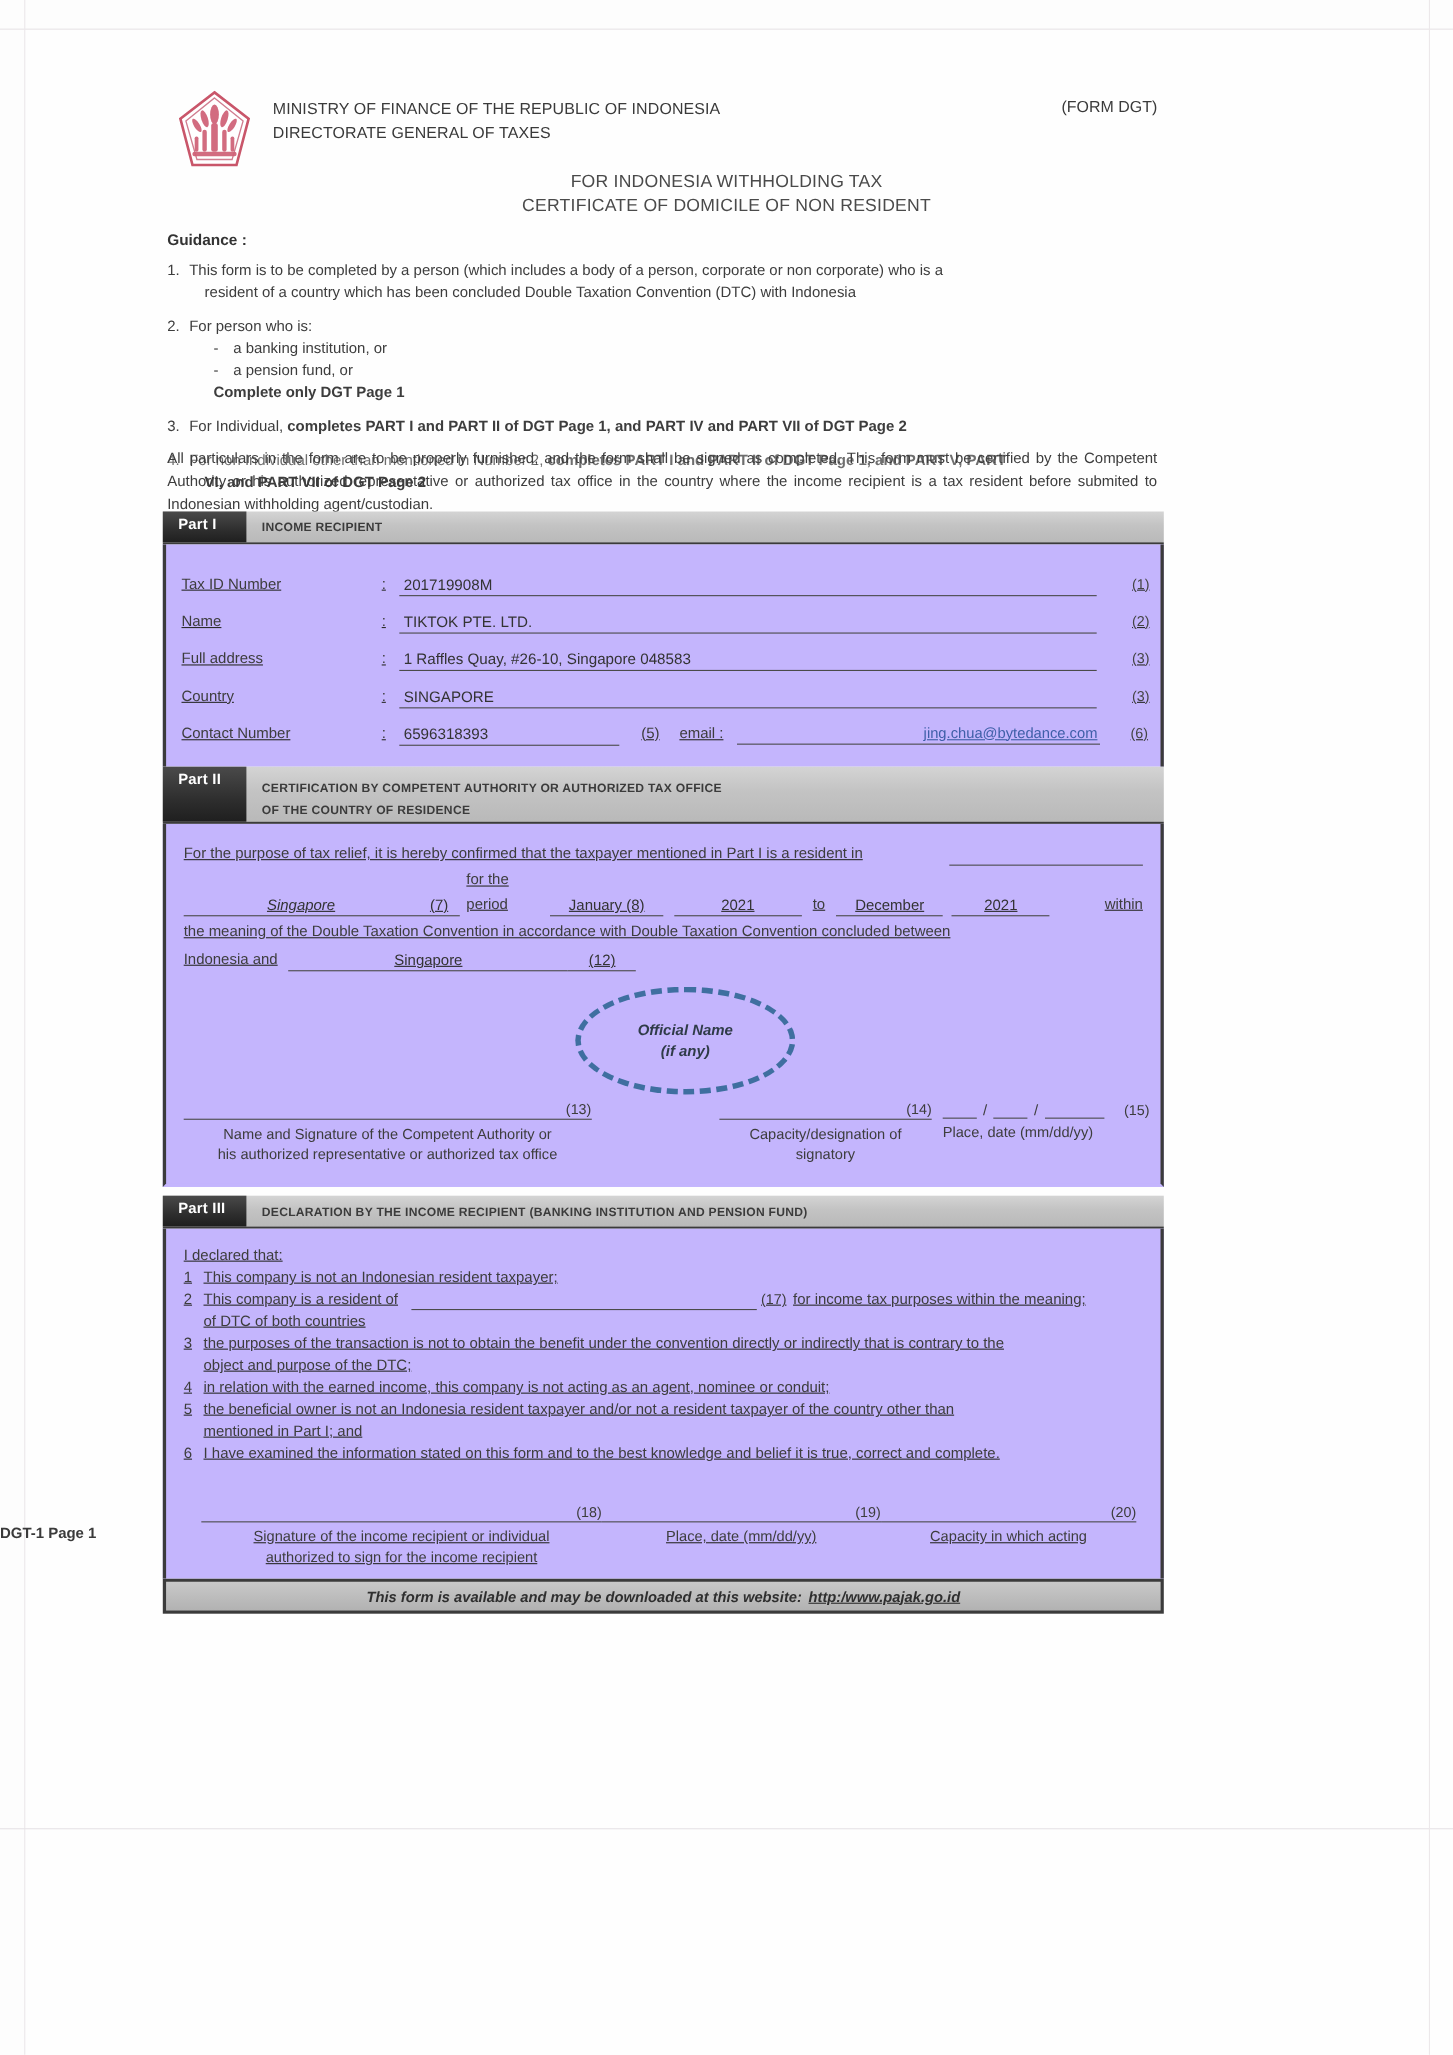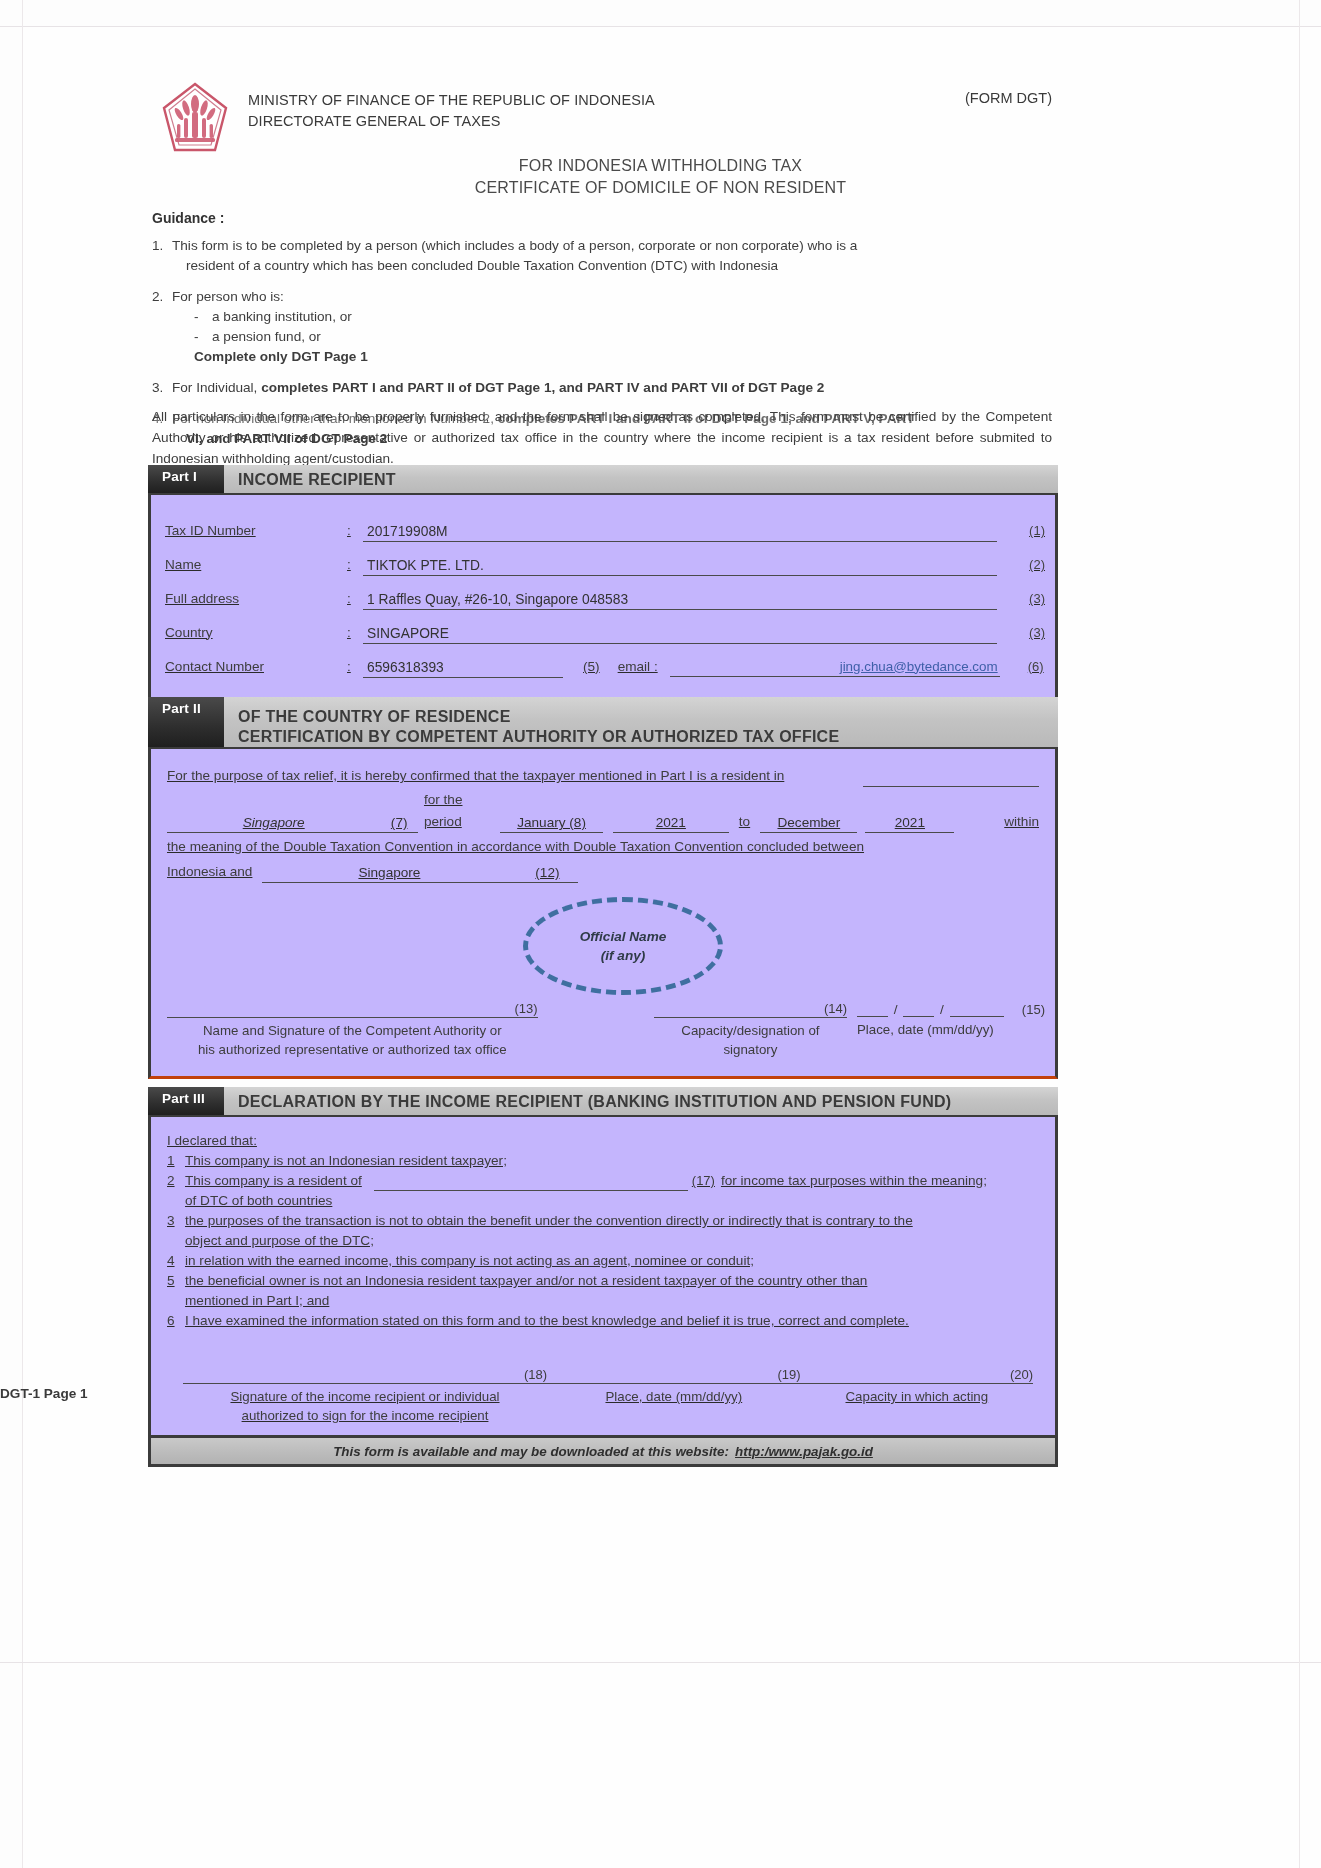--- a/index.html
+++ b/index.html
@@ -130,35 +130,35 @@
     font-weight: bold;
     display: flex;
     align-items: flex-start;
     padding: 4px 0 0 14px;
     box-sizing: border-box;
     letter-spacing: .2px;
   }
   .part-title {
     flex: 1;
     padding: 5px 0 0 14px;
-    font-size: 16px;
+    font-size: 11px;
     font-weight: bold;
     color: #3b3b3b;
     letter-spacing: .25px;
     line-height: 20px;
   }
   .part-body {
     border-left: 3px solid #3b3b3b;
     border-right: 3px solid #3b3b3b;
     background: #c4b5fd;
     position: relative;
     box-sizing: border-box;
     text-decoration: underline;
   }
-  .part-body.closed { border-bottom: 3px solid #c2410c; }
+  .part-body.closed { border-bottom: 3px solid #c4b5fd; }
 
   
   .p1 { padding: 18px 0 14px 0; }
   .frow {
     position: relative;
     height: 34px;
     display: flex;
     align-items: center;
     padding-left: 14px;
     font-size: 13.6px;
@@ -490,22 +490,22 @@
           <span class="email-val">jing.chua@bytedance.com</span>
         </div>
         <div class="fno-out" style="padding-left:10px;">(6)</div>
       </div>
 
     </div>
 
     <div class="part-bar tall">
       <div class="part-tag">Part II</div>
       <div class="part-title">
+        <div>CERTIFICATION  BY  COMPETENT  AUTHORITY  OR  AUTHORIZED  TAX OFFICE</div>
         <div>OF THE COUNTRY OF RESIDENCE</div>
-        <div>CERTIFICATION  BY  COMPETENT  AUTHORITY  OR  AUTHORIZED  TAX OFFICE</div>
       </div>
     </div>
     <div class="part-body p2 closed">
 
       <div class="p2-text">
         <div style="display:flex; align-items:flex-end;">
           <span>For the purpose of tax relief, it is hereby confirmed that the taxpayer mentioned in Part I is a resident in</span>
           <span class="u-line" style="width:176px; margin-left:auto; height:16px;"></span>
         </div>
 

